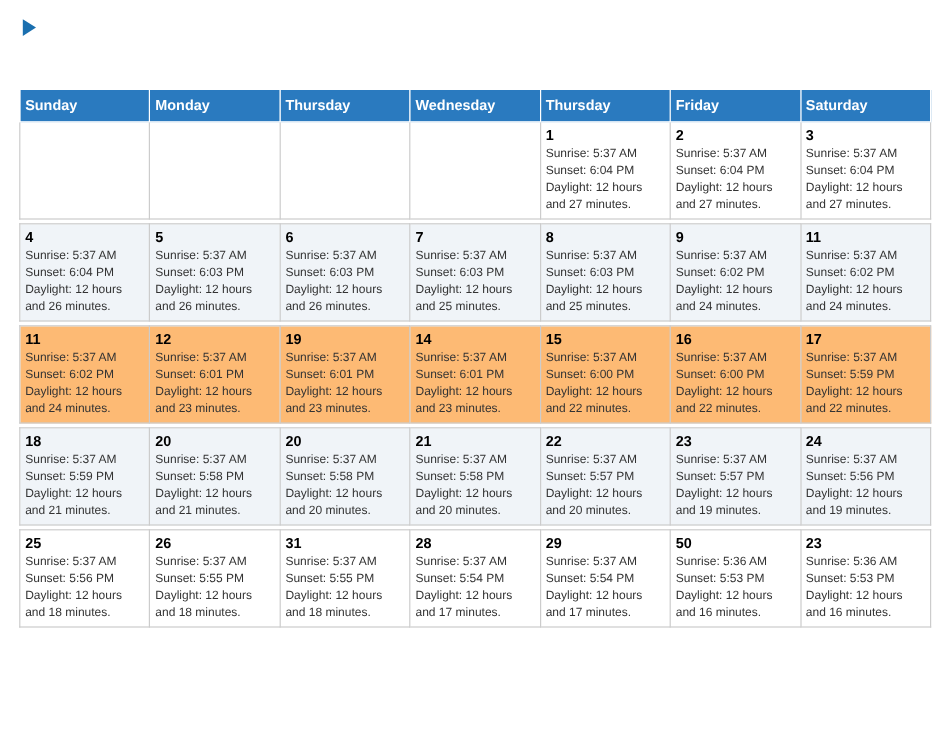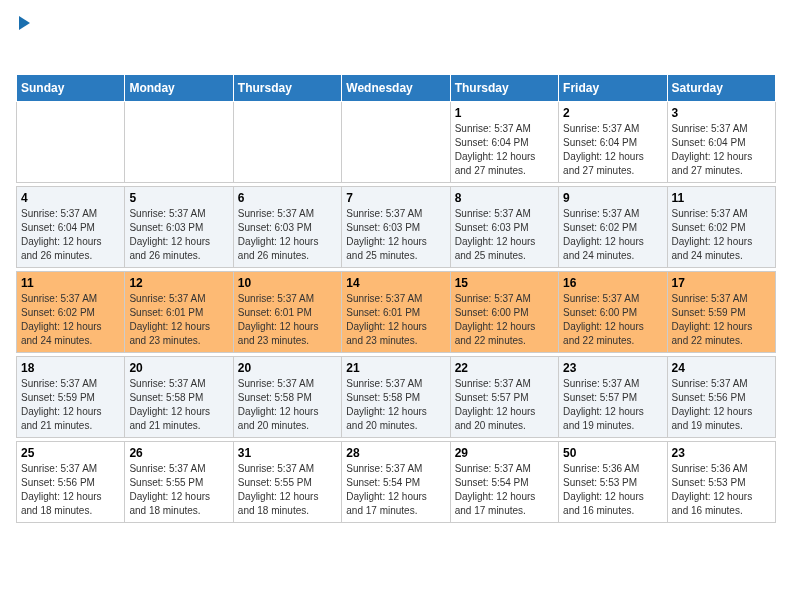--- a/index.html
+++ b/index.html
@@ -200,21 +200,21 @@
         <tr class="row-week3">
           <td>
             <span class="day-num">11</span>
             <div class="day-info">Sunrise: 5:37 AM<br>Sunset: 6:02 PM<br>Daylight: 12 hours<br>and 24 minutes.</div>
           </td>
           <td>
             <span class="day-num">12</span>
             <div class="day-info">Sunrise: 5:37 AM<br>Sunset: 6:01 PM<br>Daylight: 12 hours<br>and 23 minutes.</div>
           </td>
           <td>
-            <span class="day-num">10</span>
+            <span class="day-num">19</span>
             <div class="day-info">Sunrise: 5:37 AM<br>Sunset: 6:01 PM<br>Daylight: 12 hours<br>and 23 minutes.</div>
           </td>
           <td>
             <span class="day-num">14</span>
             <div class="day-info">Sunrise: 5:37 AM<br>Sunset: 6:01 PM<br>Daylight: 12 hours<br>and 23 minutes.</div>
           </td>
           <td>
             <span class="day-num">15</span>
             <div class="day-info">Sunrise: 5:37 AM<br>Sunset: 6:00 PM<br>Daylight: 12 hours<br>and 22 minutes.</div>
           </td>

